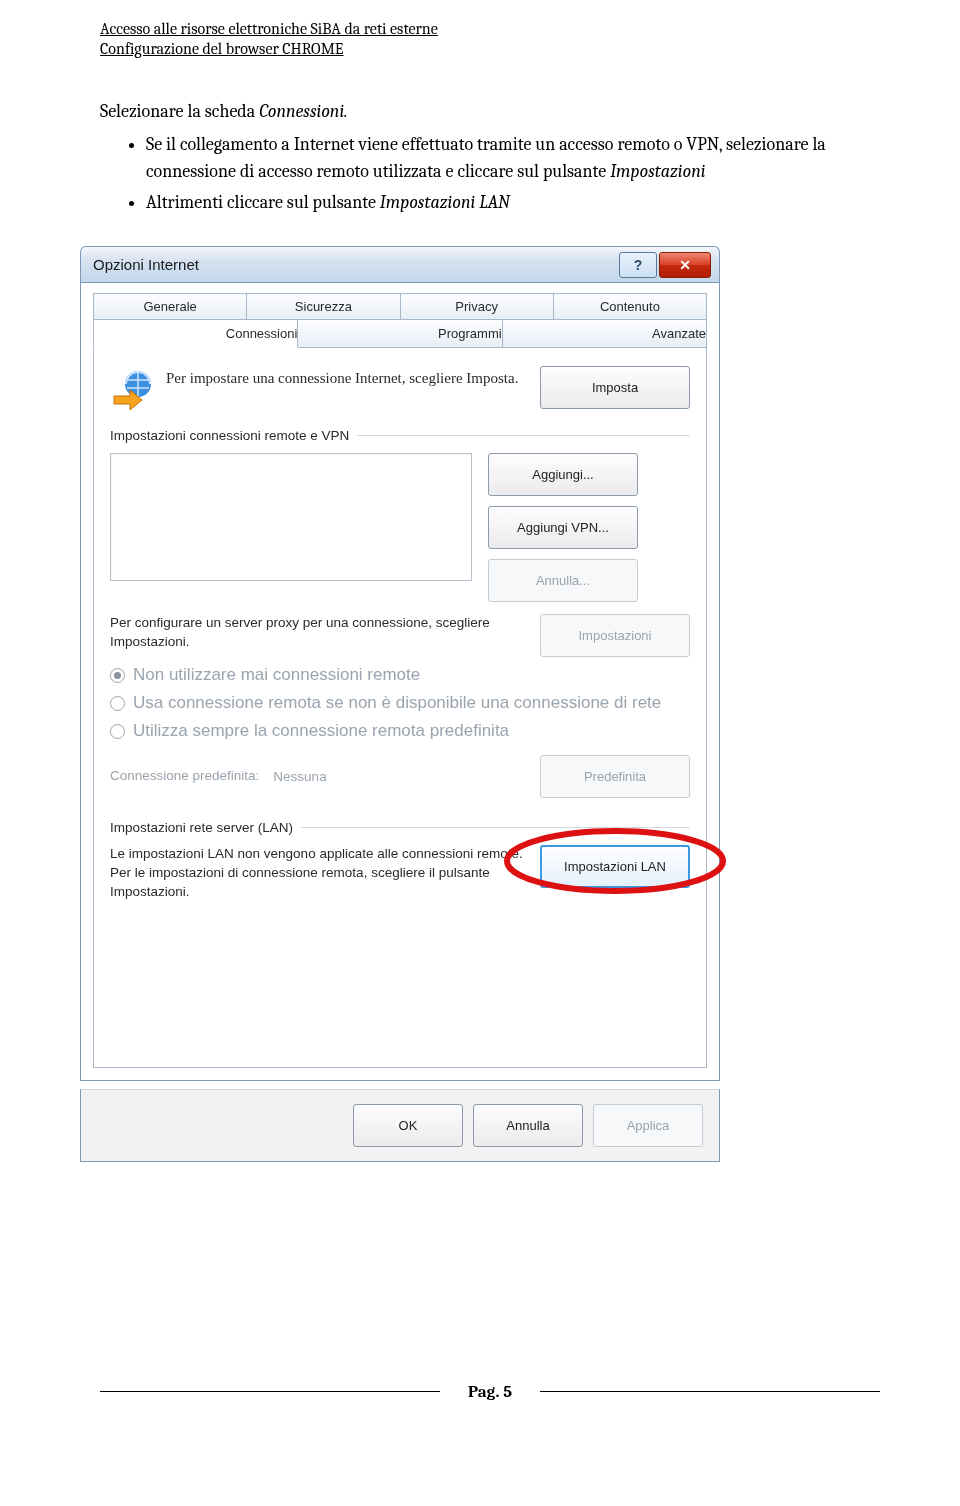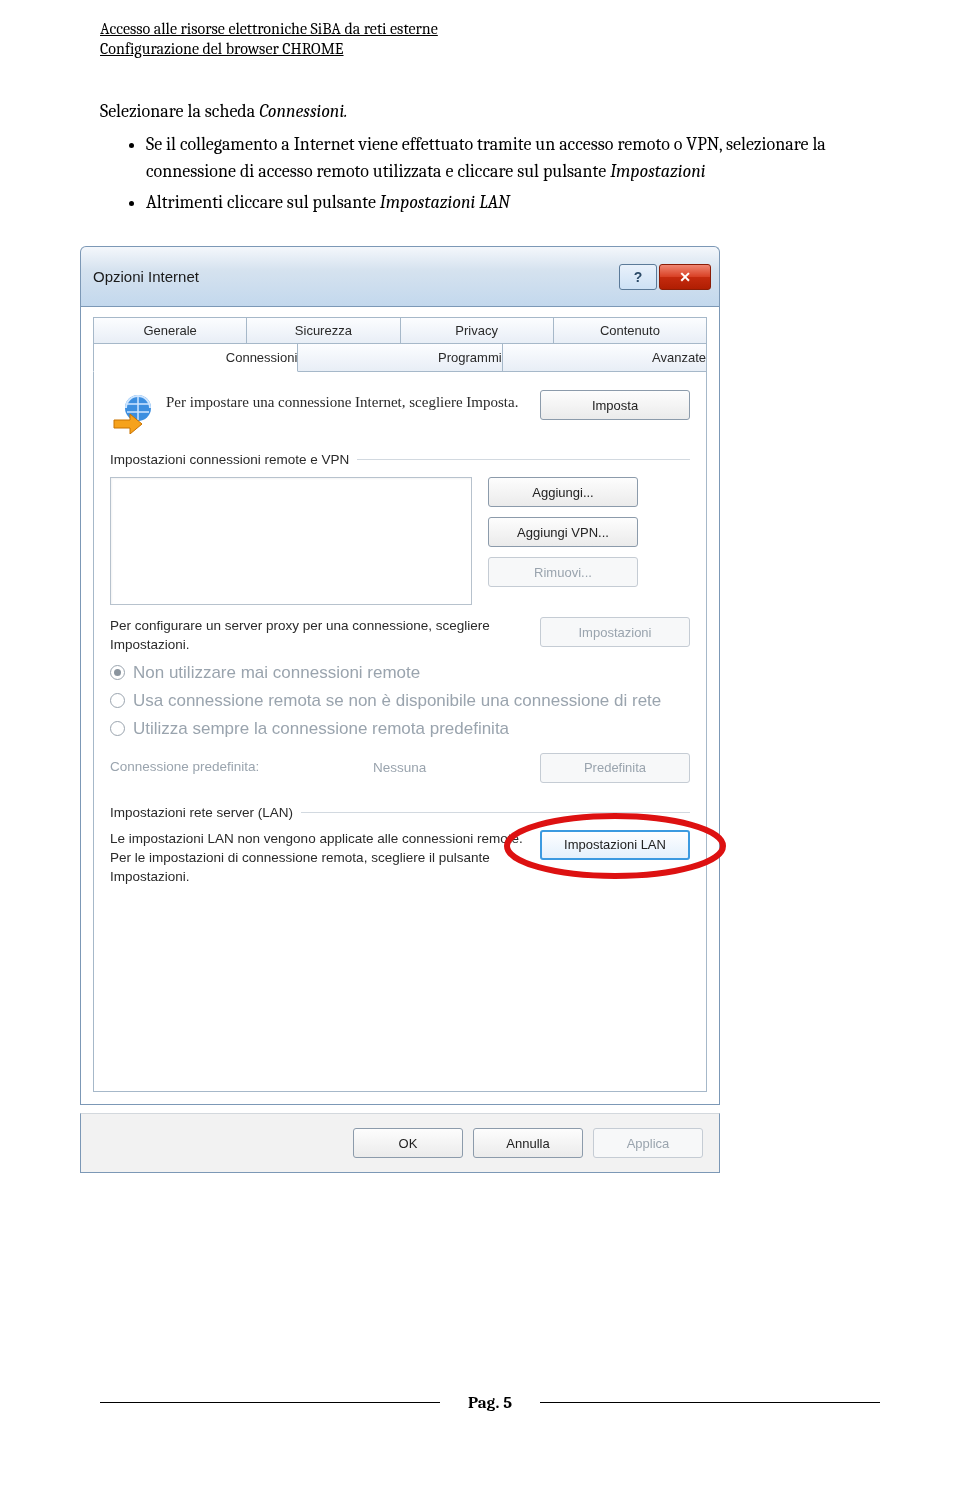--- a/index.html
+++ b/index.html
@@ -32,21 +32,21 @@
     margin-top: 4px;
   }
   ul.bullets li { margin-bottom: 4px; }
 
   
   .dialog-wrap {
     margin: 30px 0 0 -20px;
     width: 640px;
   }
   .titlebar {
-    height: 60px;
+    height: 36px;
     background: linear-gradient(#f4f7fb, #d5e2ef 40%, #c3d8ed);
     border: 1px solid #7c98b6;
     border-bottom: none;
     border-radius: 6px 6px 0 0;
     display: flex;
     align-items: center;
     padding: 0 8px 0 12px;
     font-family: "Segoe UI", Tahoma, sans-serif;
     font-size: 15px;
     color: #1a1a1a;
@@ -114,21 +114,21 @@
     min-height:720px;
     background:#fff;
   }
 
   .row { display:flex; align-items:flex-start; gap:12px; }
   .row .icon-globe {
     width:44px;height:44px;flex:none;
   }
   .row .txt { flex:1; font-size:15px; line-height:1.35; padding-top:2px;font-family:Liberation Serif, serif;}
   .win-btn {
-    width:150px; height:30px;
+    width:150px; height:43px;
     background:linear-gradient(#fdfdfd,#ebebeb);
     border:1px solid #8c9bab;
     border-radius:3px;
     font-family: "Segoe UI", Tahoma, sans-serif;
     font-size:13px; color:#222;
     display:flex;align-items:center;justify-content:center;
   }
   .win-btn.disabled { color:#9aa4ae; border-color:#c5ccd4; background:#f7f8f9;}
   .win-btn.highlight {
     border:2px solid #3c9ae0;
@@ -158,21 +158,21 @@
     display:flex; align-items:center; gap:8px;
     font-size:17px; color:#9aa4ae; margin-top:8px;
   }
   .radio {
     width:15px;height:15px;border:1px solid #9aa4ae;border-radius:50%;
     display:inline-flex;align-items:center;justify-content:center;flex:none;
   }
   .radio.checked::after{content:"";width:7px;height:7px;border-radius:50%;background:#8a949e;}
   .defrow{display:flex;align-items:center;gap:14px;margin-top:14px;color:#9aa4ae;font-size:13.5px;}
   .defrow .lab{line-height:1.25;}
-  .defrow .val{flex:1;text-align:center;}
+  .defrow .val{flex:1;}
 
   .lan-block{display:flex;gap:16px;align-items:flex-start;margin-top:10px;}
   .lan-block .txt{flex:1;font-size:13.5px;line-height:1.4;}
 
   .emphasis-ring{
     position:relative;
   }
   .emphasis-ring svg{
     position:absolute;
     left:-40px; top:-20px;
@@ -266,21 +266,21 @@
         <div class="fieldset">
           <div class="legend-line">
             <span class="lt">Impostazioni connessioni remote e VPN</span>
             <span class="lr"></span>
           </div>
           <div style="display:flex;gap:16px;">
             <div class="listbox"></div>
             <div class="side-btns">
               <div class="win-btn">Aggiungi...</div>
               <div class="win-btn">Aggiungi VPN...</div>
-              <div class="win-btn disabled">Rimuovi...</div>
+              <div class="win-btn disabled">Annulla...</div>
             </div>
           </div>
 
           <div class="subrow">
             <div class="txt">Per configurare un server proxy per una connessione, scegliere Impostazioni.</div>
             <div class="win-btn disabled">Impostazioni</div>
           </div>
 
           <div class="radio-row">
             <span class="radio checked"></span>

